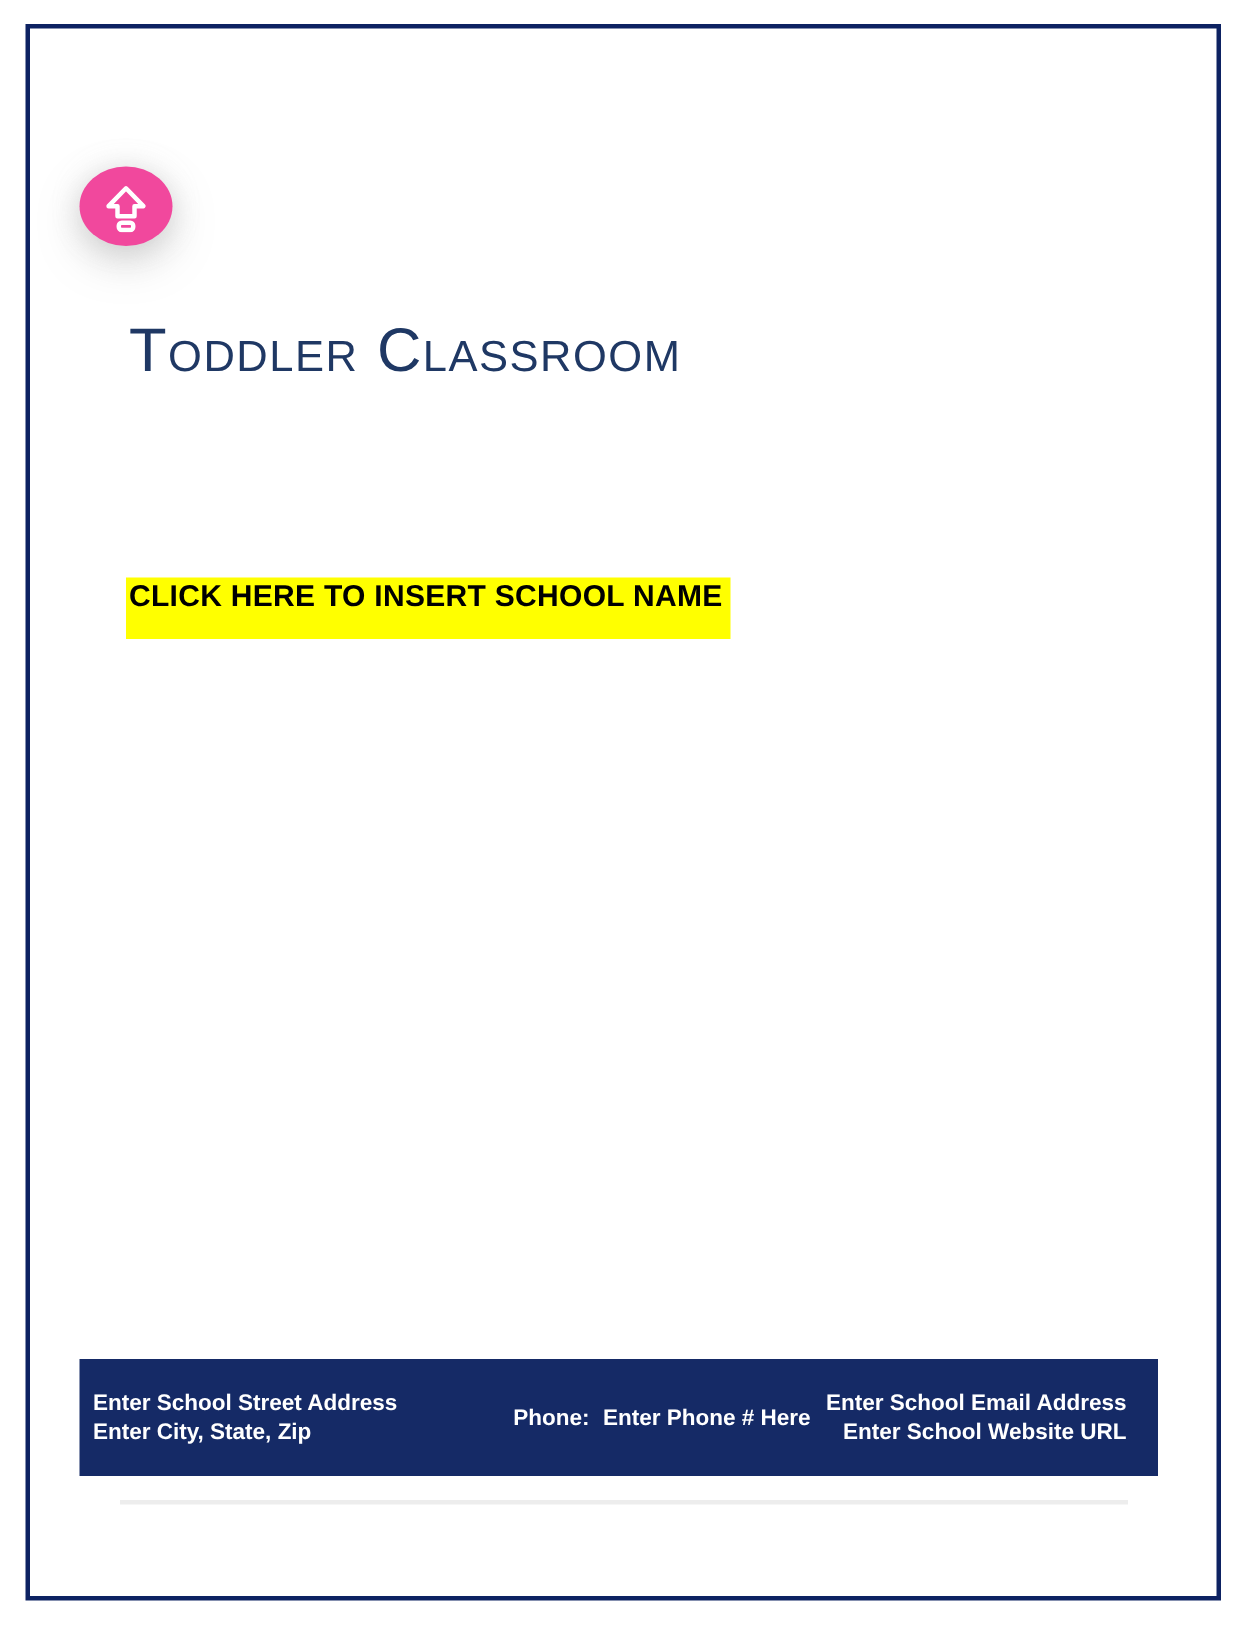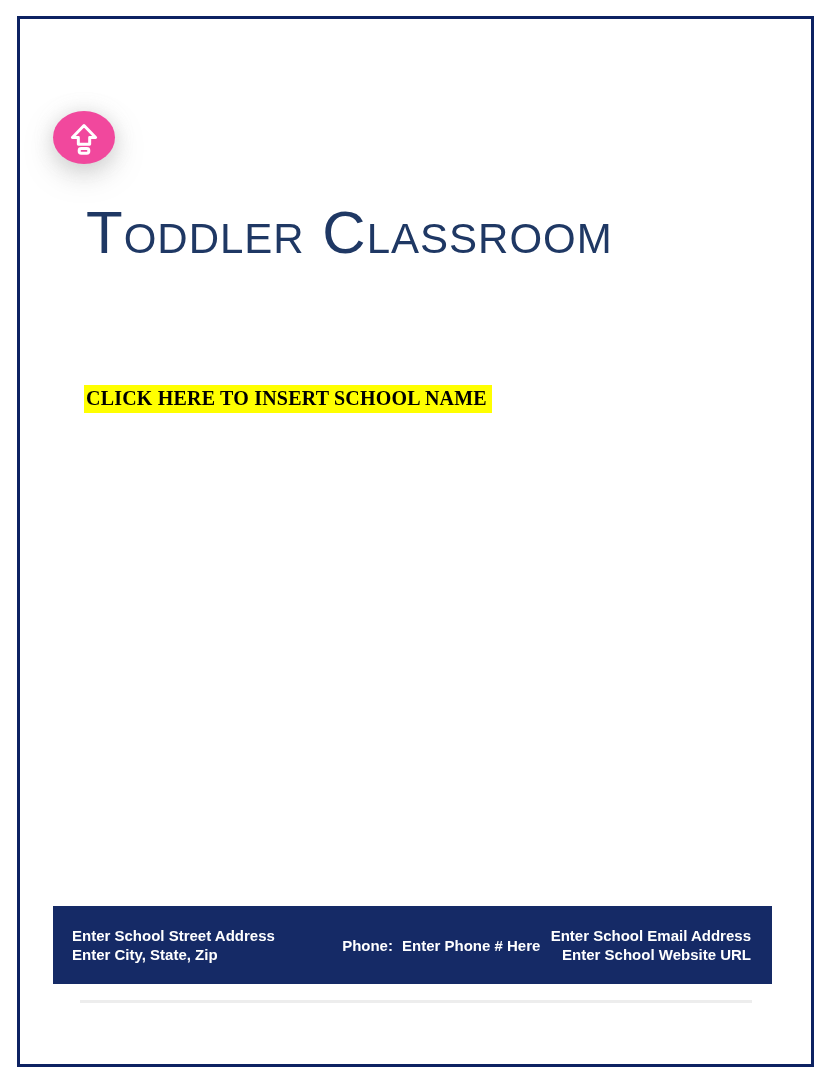--- a/index.html
+++ b/index.html
@@ -31,54 +31,53 @@
     cursor: pointer;
   }
   .badge svg { display: block; }
 
   .title {
     position: absolute;
     left: 86px; top: 190px;
     width: 660px;
     color: #1f3864;
     font-variant: small-caps;
-    font-size: 60px;
+    font-size: 41px;
     line-height: 86px;
     letter-spacing: 1px;
     font-weight: 400;
   }
   .title .line { display: block; }
 
   .school-name {
     position: absolute;
     left: 84px; top: 385px;
     background: #ffff00;
     color: #000000;
     font-size: 20px;
     font-weight: bold;
     letter-spacing: 0.2px;
-    padding: 2px 5px 3px 2px;
+    padding: 2px 5px 16px 2px;
     cursor: pointer;
     white-space: nowrap;
-    font-family: Liberation Serif, serif;
   }
 
   .footer-bar {
     position: absolute;
     left: 53px; top: 906px;
     width: 719px; height: 78px;
     background: #152a66;
     color: #ffffff;
     display: flex;
     align-items: center;
     font-size: 15px;
     font-weight: bold;
   }
   .footer-col { line-height: 19px; }
-  .footer-col.left  { width: 40%; padding-left: 19px; text-align: left; }
+  .footer-col.left  { width: 40%; padding-left: 9px; text-align: left; }
   .footer-col.center{ width: 28%; text-align: center; white-space: nowrap; }
   .footer-col.right { width: 32%; padding-right: 21px; text-align: right; }
   .footer-col .cell { display: block; cursor: text; }
   .phone-label { margin-right: 9px; }
   .phone-value { cursor: text; }
 
   .footer-rule {
     position: absolute;
     left: 80px; top: 1000px;
     width: 672px; height: 3px;

